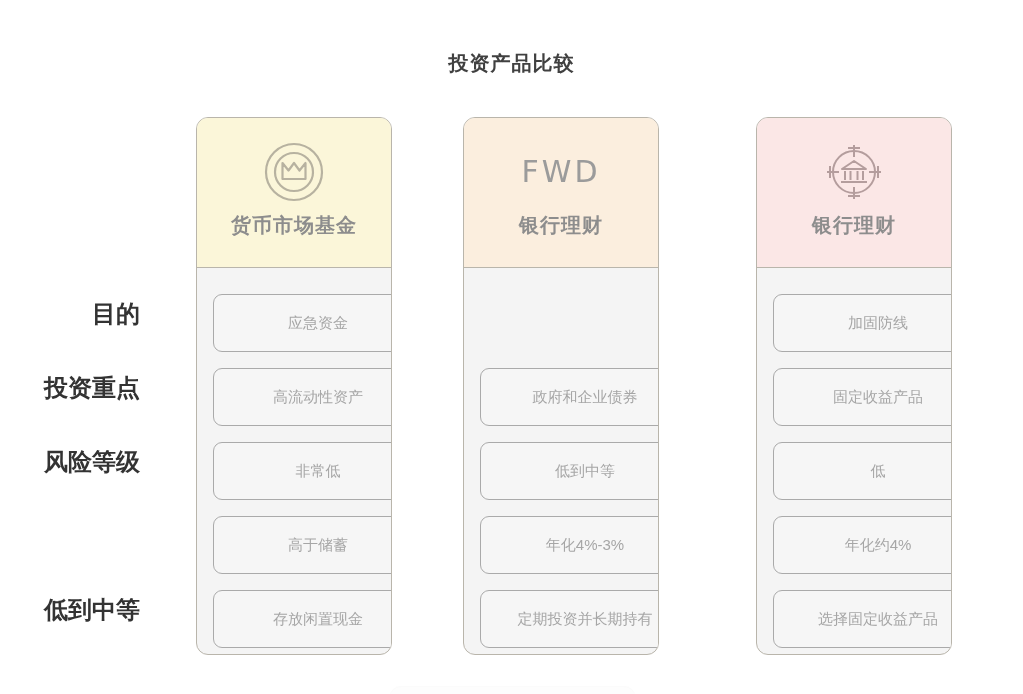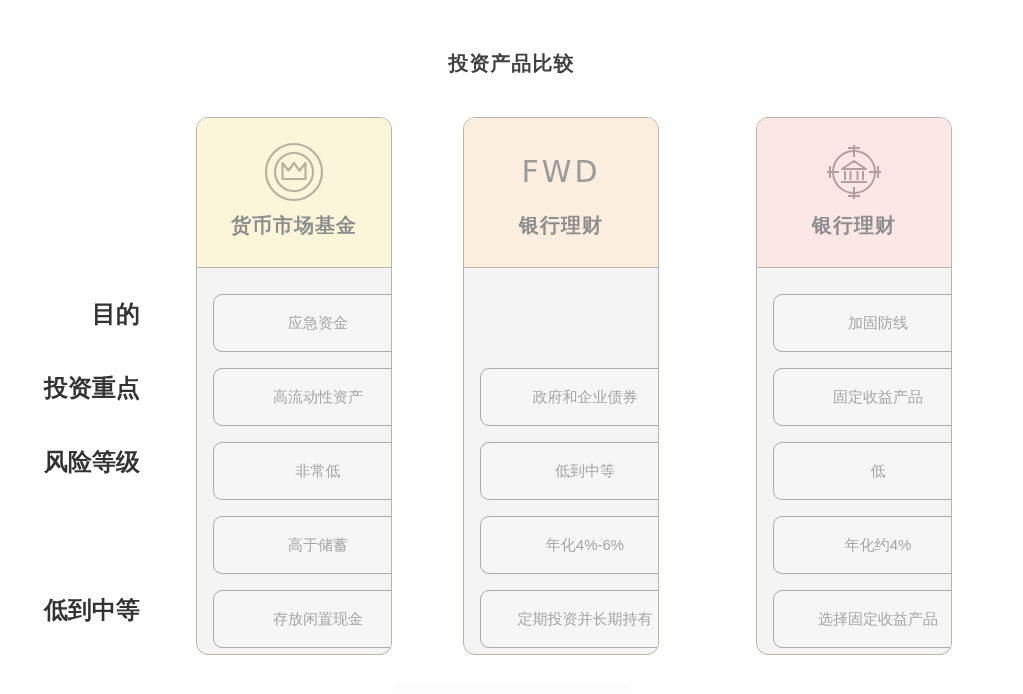--- a/index.html
+++ b/index.html
@@ -183,21 +183,21 @@
   <div class="column col-2">
     <div class="col-head">
       <div class="col-logo">
         <span class="fwd-logo">FWD</span>
       </div>
       <div class="col-title">银行理财</div>
     </div>
     <div class="col-body">
       <div class="cell" style="top:88px">政府和企业债券</div>
       <div class="cell" style="top:162px">低到中等</div>
-      <div class="cell" style="top:236px">年化4%-6%</div>
+      <div class="cell" style="top:236px">年化4%-3%</div>
       <div class="cell" style="top:310px">定期投资并长期持有</div>
     </div>
   </div>
 
   <div class="column col-3">
     <div class="col-head">
       <div class="col-logo">
         <svg width="64" height="64" viewBox="0 0 64 64" aria-hidden="true">
           <circle cx="32" cy="32" r="21" fill="none" stroke="#b49d9d" stroke-width="2"></circle>
           <line x1="32" y1="5" x2="32" y2="17" stroke="#b49d9d" stroke-width="2"></line>

